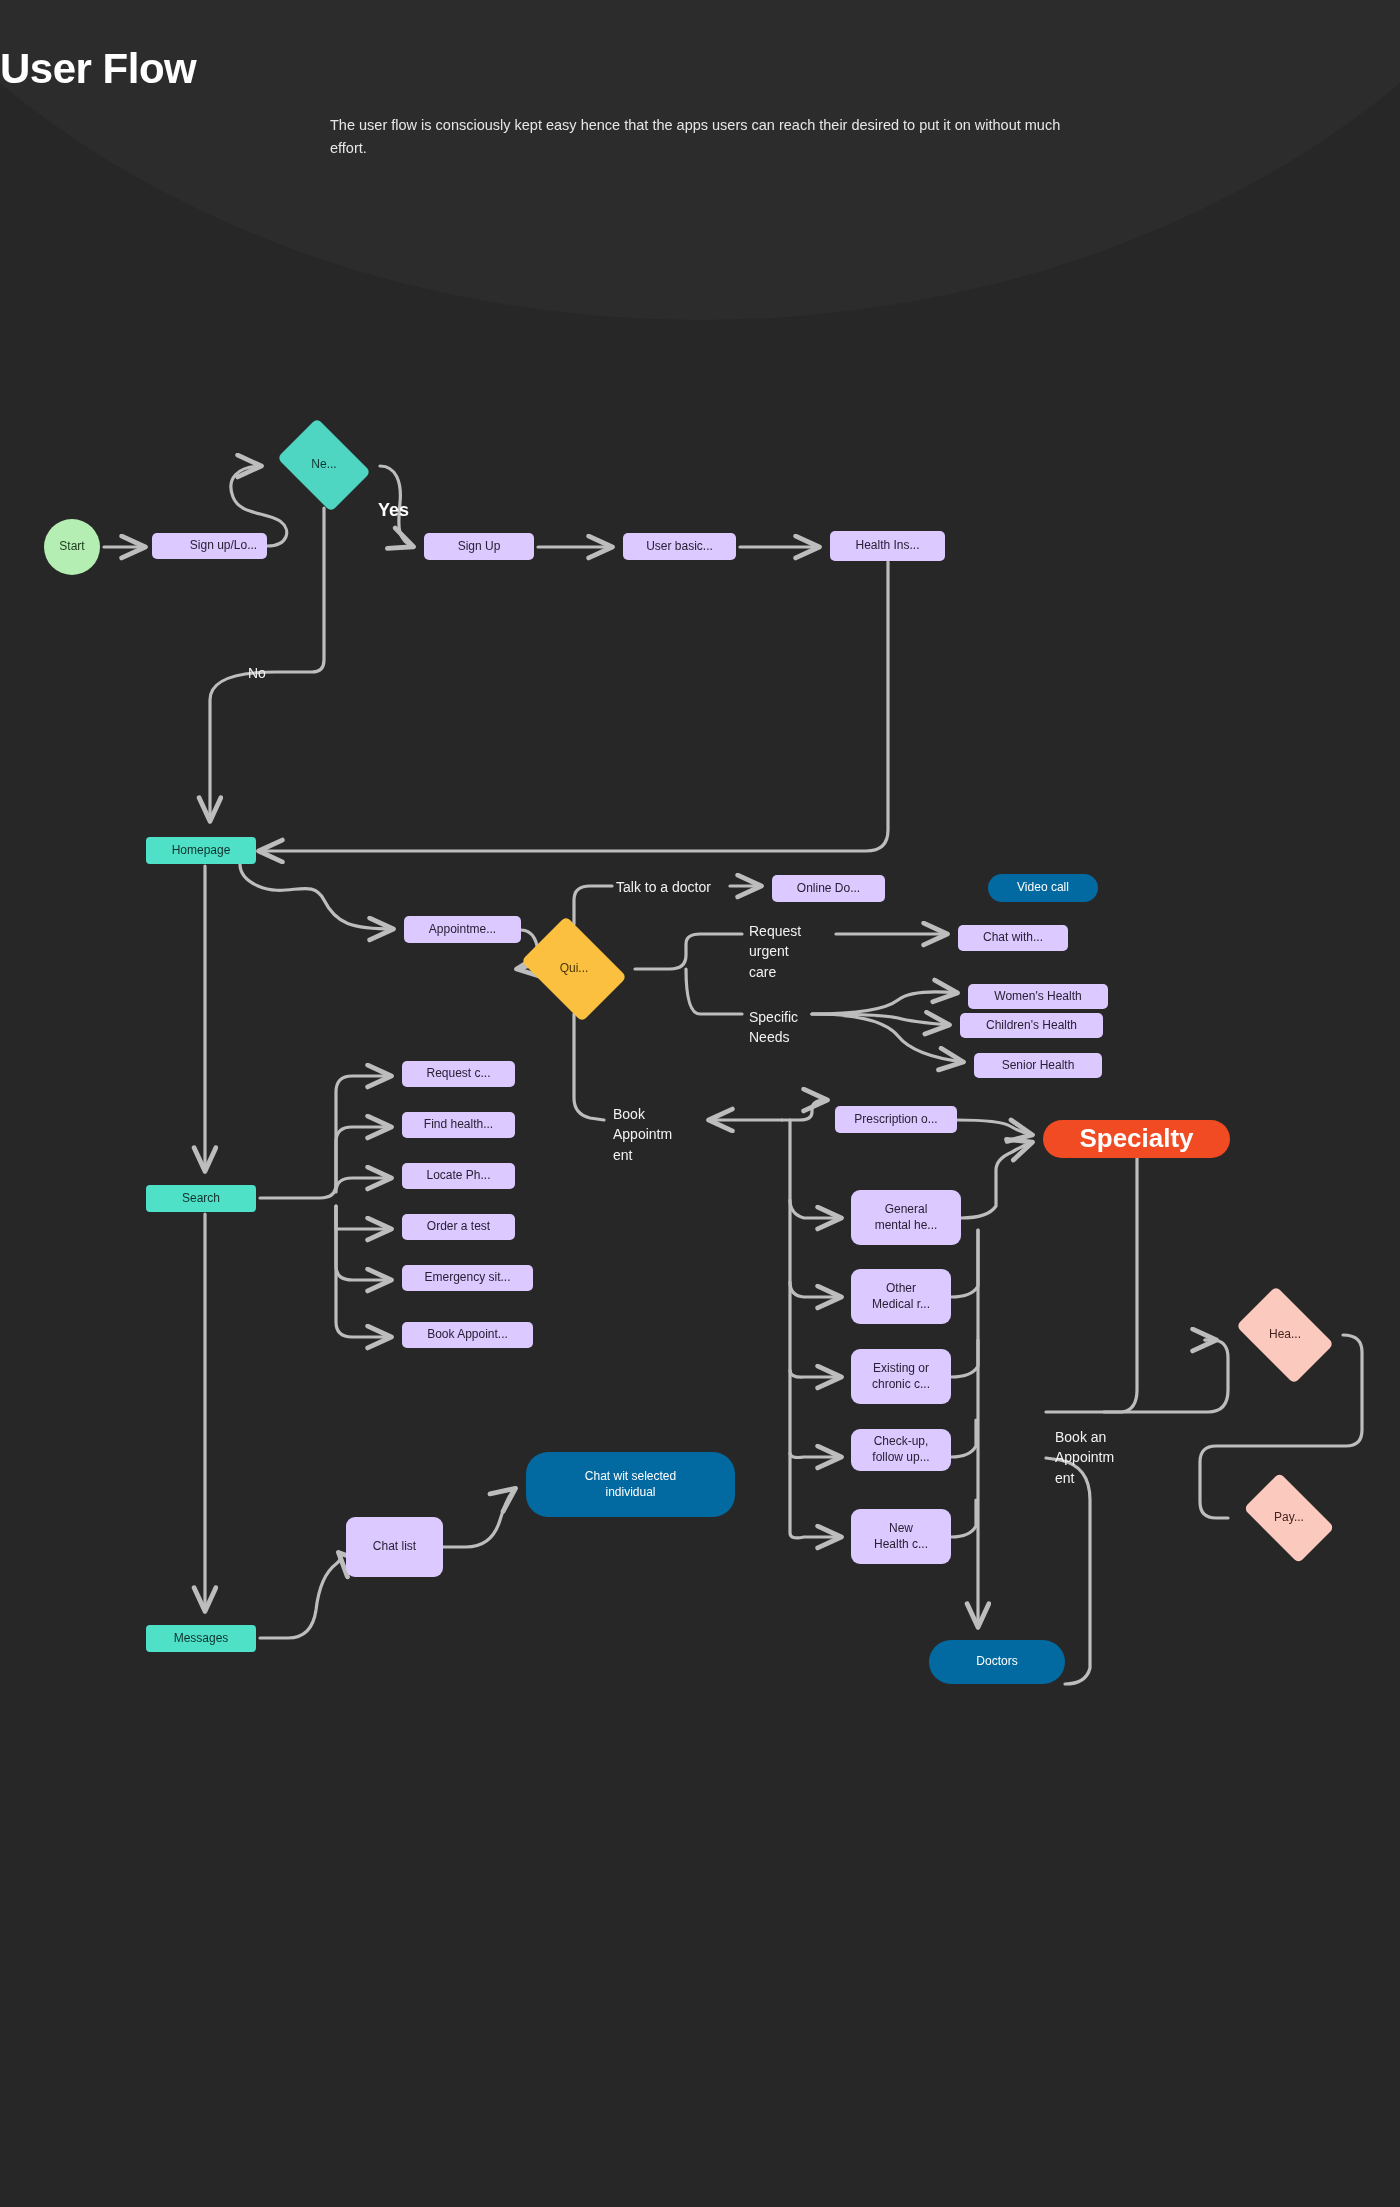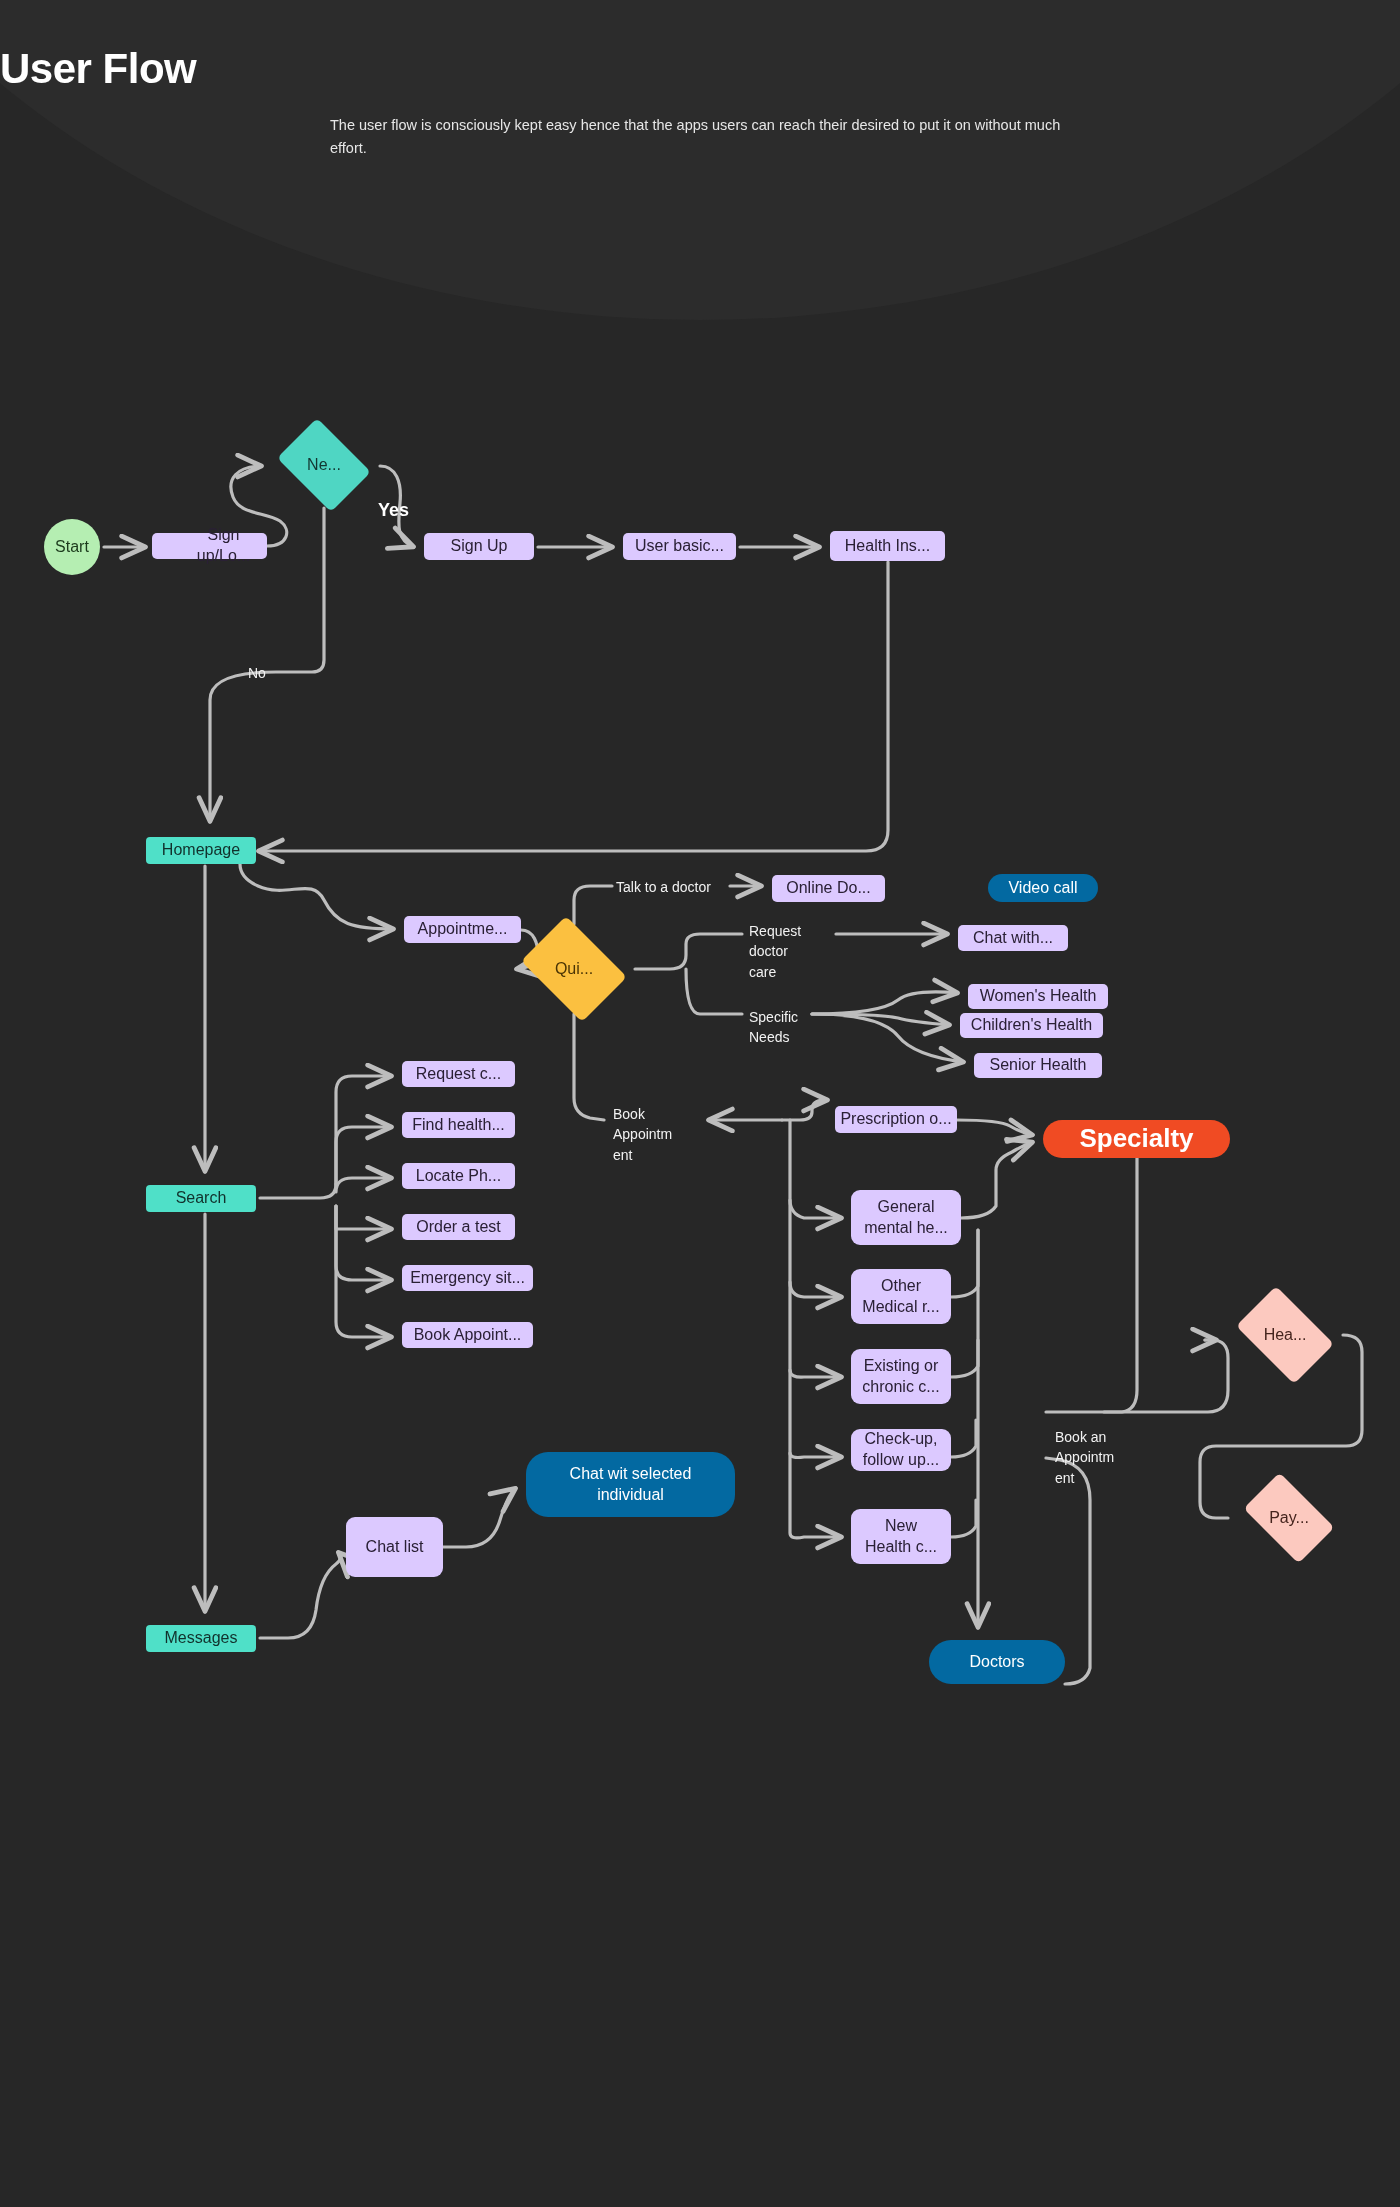--- a/index.html
+++ b/index.html
@@ -34,21 +34,21 @@
 
   
   #flow { position: absolute; left: 0; top: 0; width: 1400px; height: 2207px; z-index: 3; }
   #edges { position: absolute; left: 0; top: 0; width: 1400px; height: 2207px; z-index: 2; }
 
   .node {
     position: absolute; z-index: 4;
     display: flex; align-items: center; justify-content: center;
     text-align: center;
     color: #2a2035;
-    font-size: 16px;
+    font-size: 12px;
     line-height: 1.3;
     white-space: pre-line;
   }
   .n-rect { background: #dcc9ff; border-radius: 5px; }
   .n-rect-lg { background: #dcc9ff; border-radius: 9px; }
   .n-teal { background: #4fe0c8; border-radius: 4px; color: #11312c; }
   .n-circle { background: #b5eeb2; border-radius: 50%; color: #1c3a1c; }
   .n-pill { background: #0369a1; border-radius: 22px; color: #ffffff; }
   .n-pill-lg { background: #f04b23; border-radius: 26px; color: #ffffff; font-size: 26px; font-weight: 600; }
   .dia-shape {
@@ -211,21 +211,21 @@
       <div class="node dia-pink" style="left: 1234px; top: 1482px; width: 110px; height: 72px;"><div class="dia-shape"></div><span class="dia-label">Pay...</span></div>
       <div class="node n-pill" style="left: 929px; top: 1640px; width: 136px; height: 44px;"><span>Doctors</span></div>
       <div class="node n-teal" style="left: 146px; top: 1625px; width: 110px; height: 27px;"><span>Messages</span></div>
       <div class="node n-rect-lg" style="left: 346px; top: 1517px; width: 97px; height: 60px;"><span>Chat list</span></div>
       <div class="node n-pill" style="left: 526px; top: 1452px; width: 209px; height: 65px;"><span>Chat wit selected
 individual</span></div>
       <div class="elabel bold" style="left: 378px; top: 497px;">Yes</div>
       <div class="elabel" style="left: 248px; top: 663px;">No</div>
       <div class="elabel" style="left: 616px; top: 877px;">Talk to a doctor</div>
       <div class="elabel" style="left: 749px; top: 921px;">Request
-doctor
+urgent
 care</div>
       <div class="elabel" style="left: 749px; top: 1007px;">Specific
 Needs</div>
       <div class="elabel" style="left: 613px; top: 1104px;">Book
 Appointm
 ent</div>
       <div class="elabel" style="left: 1055px; top: 1427px;">Book an
 Appointm
 ent</div>
     </div>

